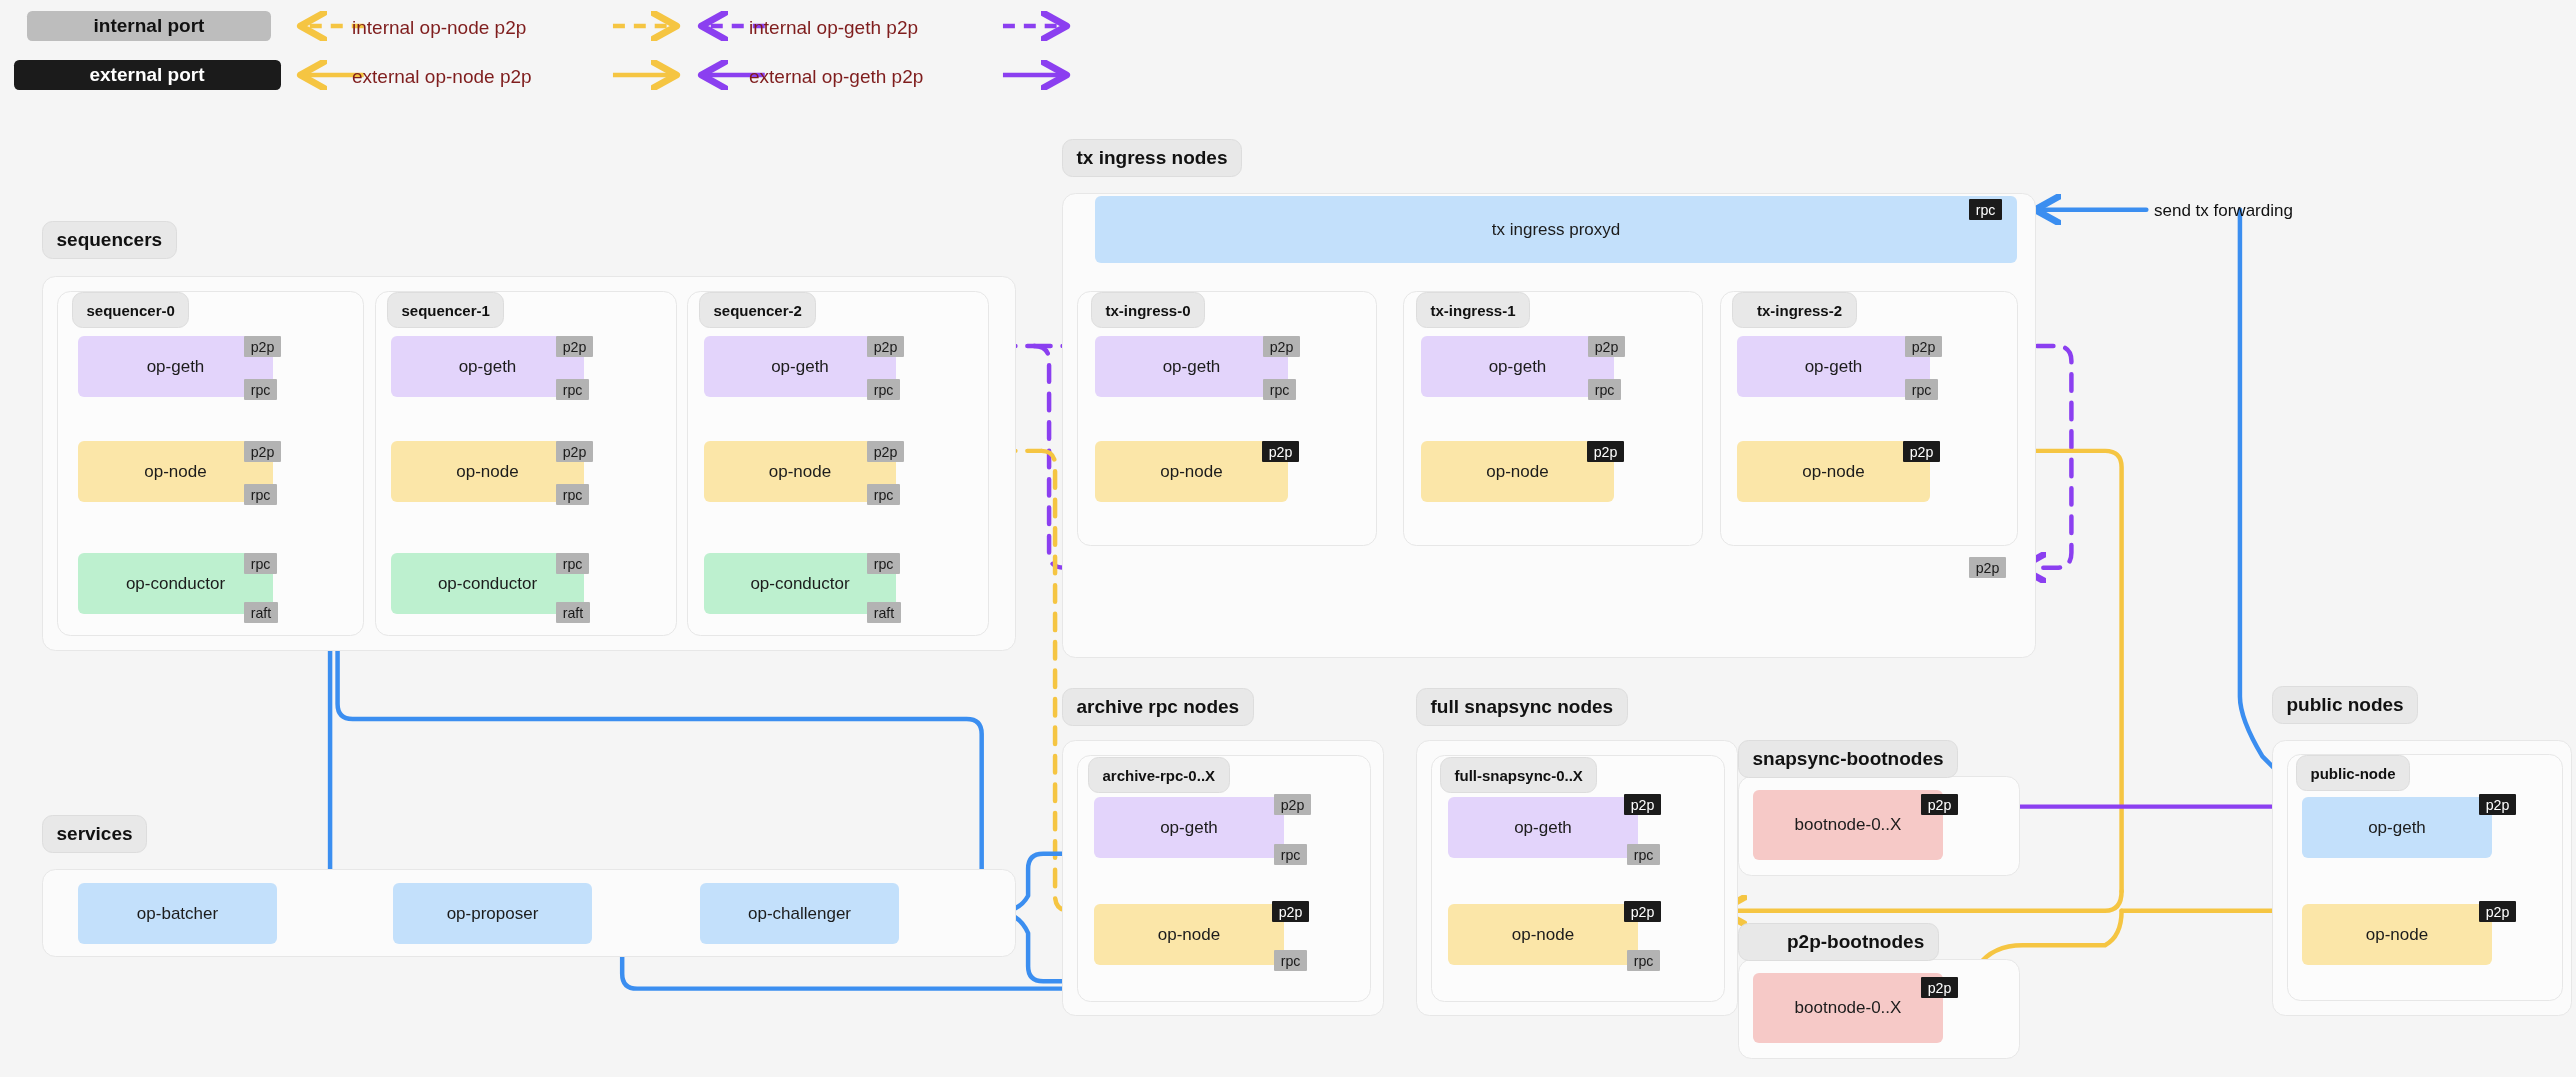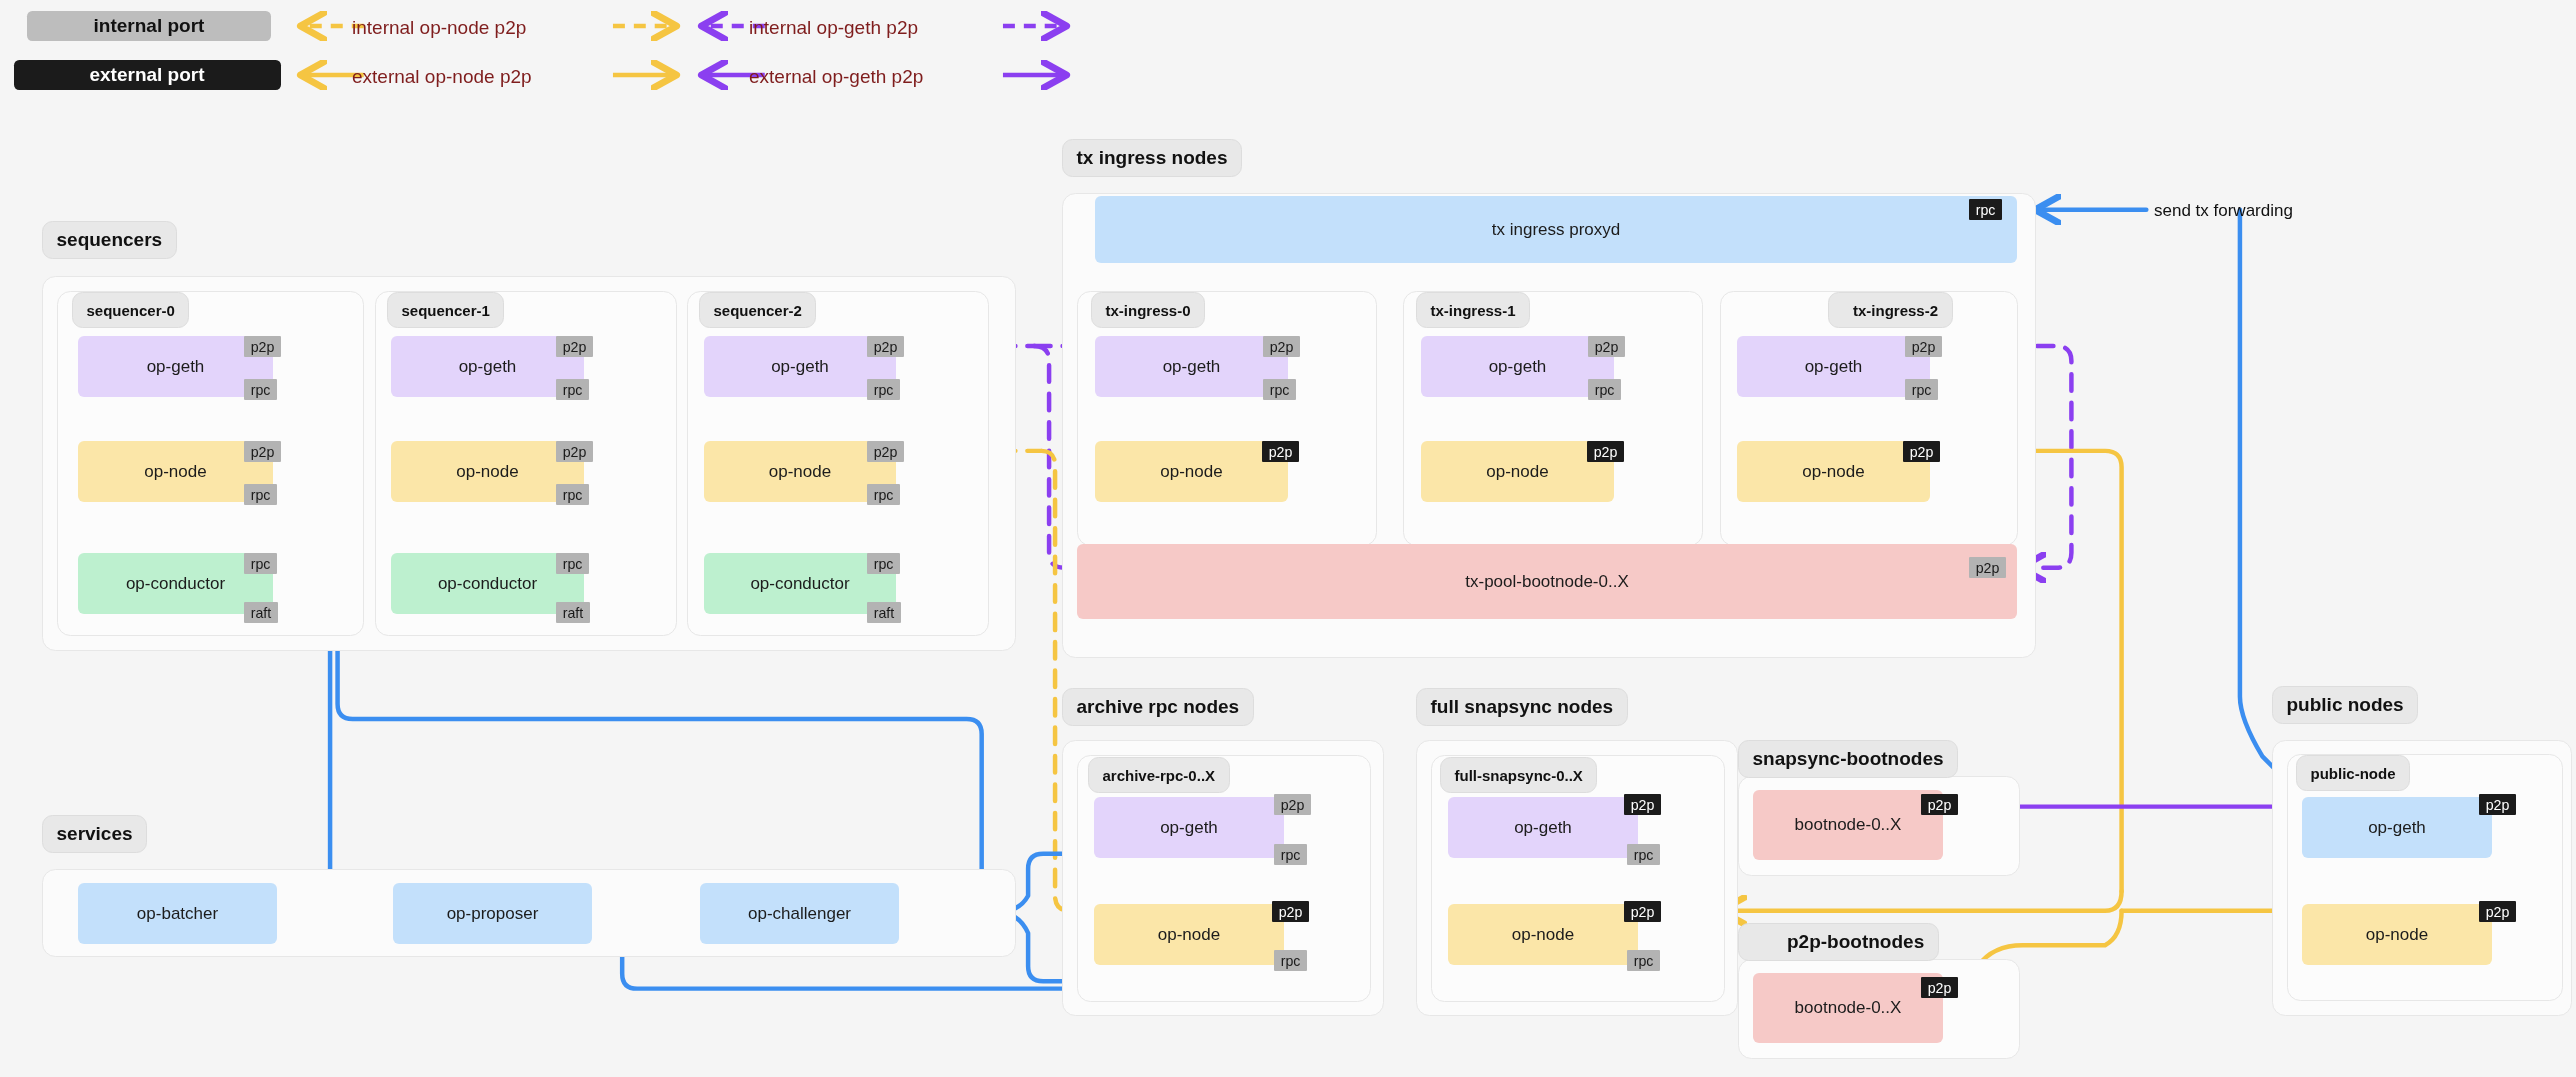--- a/index.html
+++ b/index.html
@@ -280,28 +280,27 @@
 
   <div class="group abs plain" style="left:1403px;top:291px;width:300px;height:255px;"></div>
   <div class="pill md" style="left:1416px;top:292px;text-align:right;">tx-ingress-1</div>
   <div class="blk geth abs" style="left:1421px;top:336px;width:193px;height:61px;">op-geth</div>
   <div class="port int" style="left:1588px;top:336px;">p2p</div>
   <div class="port int" style="left:1588px;top:379px;">rpc</div>
   <div class="blk node abs" style="left:1421px;top:441px;width:193px;height:61px;">op-node</div>
   <div class="port ext" style="left:1587px;top:441px;">p2p</div>
 
   <div class="group abs plain" style="left:1720px;top:291px;width:298px;height:255px;"></div>
-  <div class="pill md" style="left:1828px;top:292px;padding-left:24px;">tx-ingress-2</div>
+  <div class="pill md" style="left:1732px;top:292px;padding-left:24px;">tx-ingress-2</div>
   <div class="blk geth abs" style="left:1737px;top:336px;width:193px;height:61px;">op-geth</div>
   <div class="port int" style="left:1905px;top:336px;">p2p</div>
   <div class="port int" style="left:1905px;top:379px;">rpc</div>
   <div class="blk node abs" style="left:1737px;top:441px;width:193px;height:61px;">op-node</div>
   <div class="port ext" style="left:1903px;top:441px;">p2p</div>
 
-  <div class="blk red abs" style="left:1077px;top:544px;width:940px;height:75px;">tx-pool-bootnode-0..X</div>
   <div class="port int" style="left:1969px;top:557px;">p2p</div>
 
   <div class="pill lg" style="left:1062px;top:688px;">archive rpc nodes</div>
   <div class="group abs" style="left:1062px;top:740px;width:322px;height:276px;"></div>
   <div class="group abs plain" style="left:1077px;top:755px;width:294px;height:247px;"></div>
   <div class="pill md" style="left:1088px;top:757px;">archive-rpc-0..X</div>
   <div class="blk geth abs" style="left:1094px;top:797px;width:190px;height:61px;">op-geth</div>
   <div class="port int" style="left:1274px;top:794px;">p2p</div>
   <div class="port int" style="left:1274px;top:844px;">rpc</div>
   <div class="blk node abs" style="left:1094px;top:904px;width:190px;height:61px;">op-node</div>

